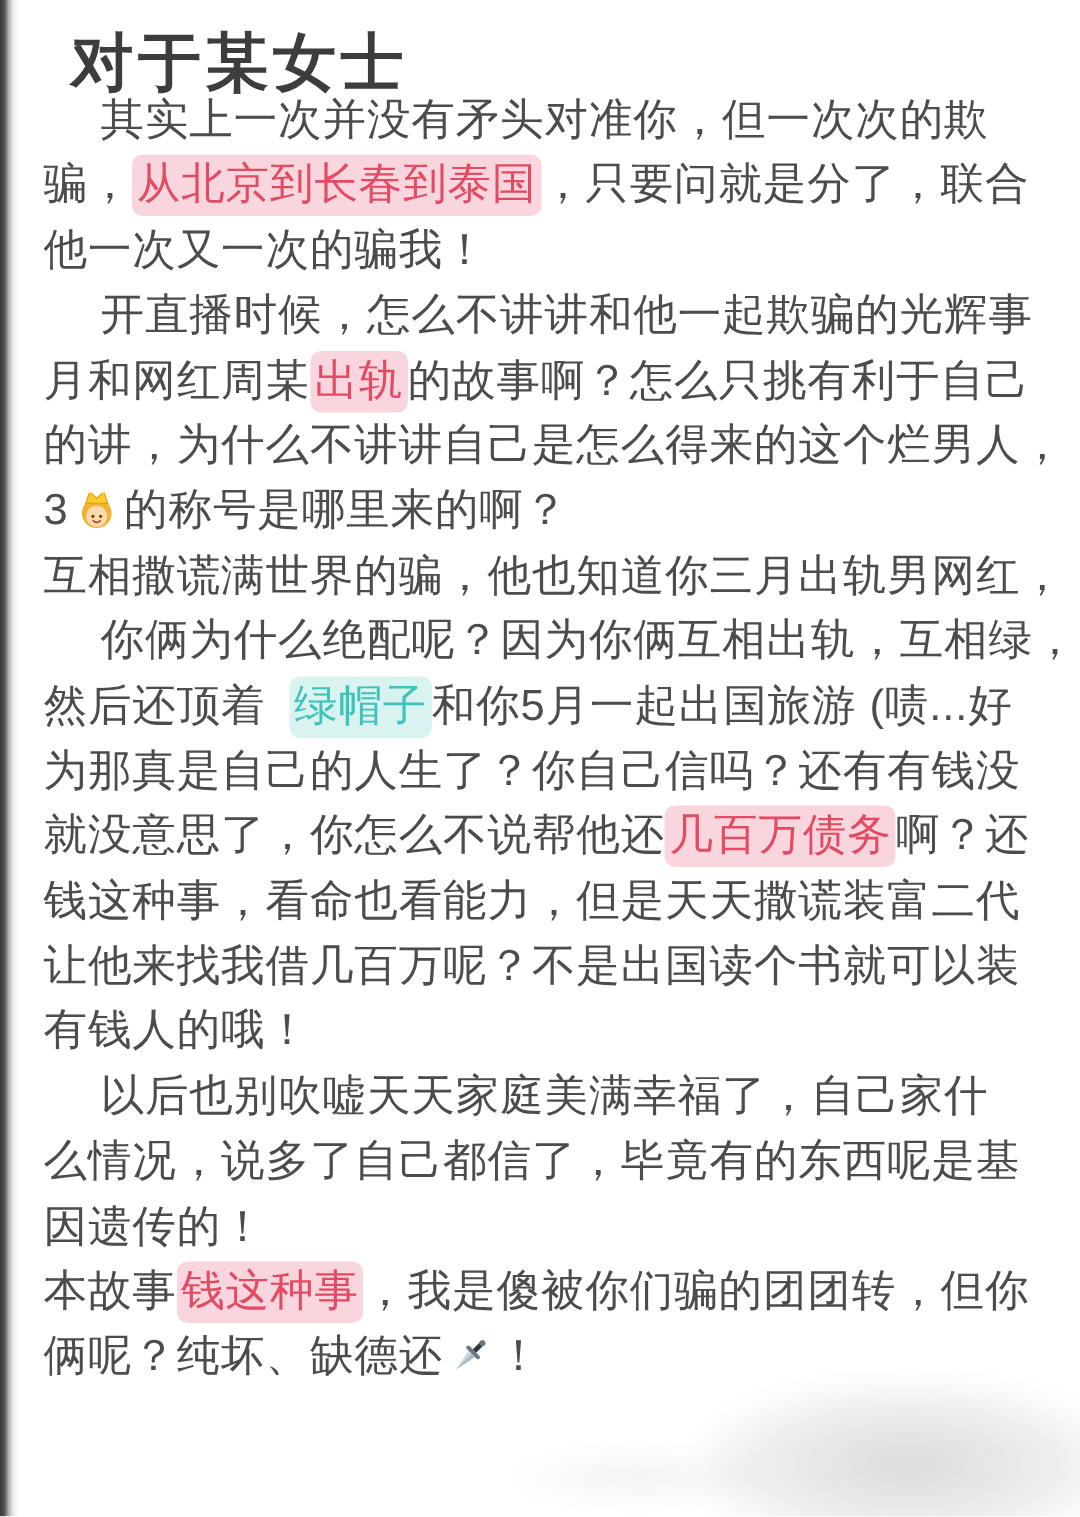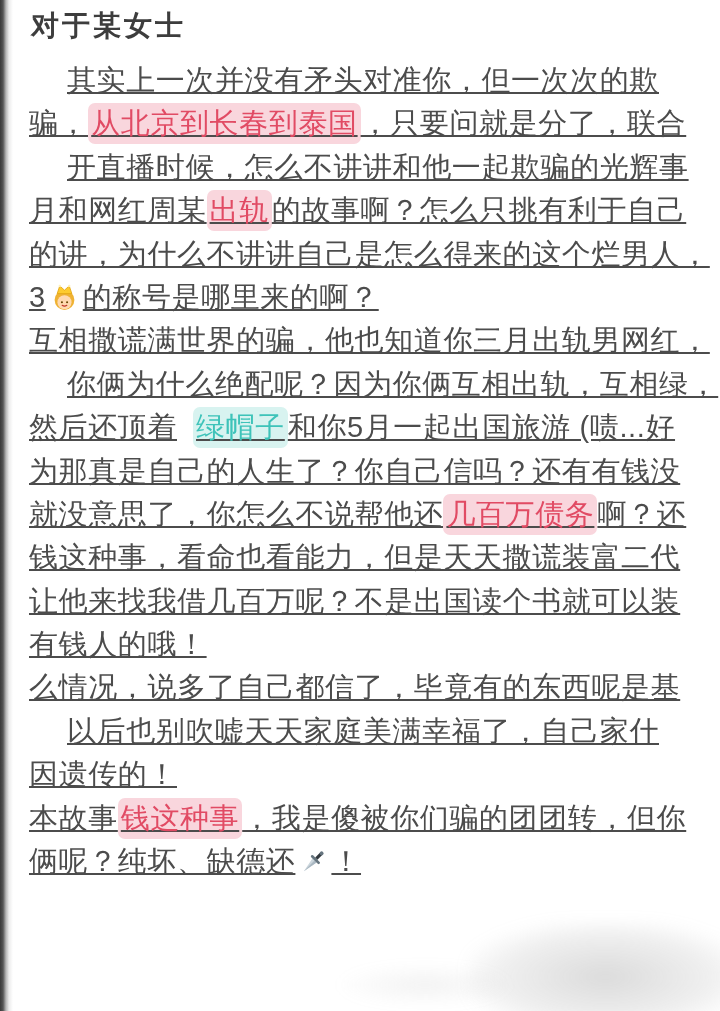--- a/index.html
+++ b/index.html
@@ -26,39 +26,39 @@
       rgba(95,95,95,0.45) 6px,
       rgba(150,150,150,0.18) 9px,
       rgba(255,255,255,0) 13px);
     filter: blur(0.5px);
     z-index: 5;
   }
   .title {
     position: absolute;
     left: 31px;
     top: 0px;
-    margin: 0;
-    font-size: 28px;
+    margin: 16px;
+    font-size: 42px;
     line-height: 52px;
     font-weight: 700;
     letter-spacing: 3px;
     color: var(--title-text, #3d3d3d);
     z-index: 2;
   }
   .body {
     position: absolute;
     left: 29px;
     top: 59px;
     width: 665px;
     font-size: 29px;
     letter-spacing: 0.6px;
     color: var(--body-text, #4c4c4c);
     z-index: 2;
   }
-  .paragraph { margin: 0; text-decoration: underline; }
+  .paragraph { margin: 0; }
   .line {
     height: 43.4px;
     line-height: 43.4px;
     white-space: nowrap;
   }
   .line.indent { text-indent: 38px; }
   .hl {
     border-radius: 7px;
     padding: 4px 3px 5px 3px;
   }
@@ -105,20 +105,21 @@
 </head>
 <body>
 
 <div class="page">
   <div class="left-edge"></div>
   <h1 class="title">对于某女士</h1>
   <div class="body">
       <div class="paragraph">
         <div class="line indent"><span>其实上一次并没有矛头对准你，但一次次的欺</span></div>
         <div class="line"><span>骗，</span><span class="hl hl-pink">从北京到长春到泰国</span><span>，只要问就是分了，联合</span></div>
+        <div class="line"><span>他一次又一次的骗我！</span></div>
       </div>
       <div class="paragraph">
         <div class="line indent"><span>开直播时候，怎么不讲讲和他一起欺骗的光辉事</span></div>
         <div class="line"><span>月和网红周某</span><span class="hl hl-pink">出轨</span><span>的故事啊？怎么只挑有利于自己</span></div>
         <div class="line"><span>的讲，为什么不讲讲自己是怎么得来的这个烂男人，</span></div>
         <div class="line"><span>3</span><span class="emoji"><svg width="31" height="31" viewBox="0 0 36 36">
               <circle cx="18" cy="21" r="11.5" fill="#efb233"></circle>
               <circle cx="18" cy="23.5" r="8.2" fill="#ffd9b0"></circle>
               <polygon points="9.5,13.5 12.5,4.5 18,9.5 23.5,4.5 26.5,13.5" fill="#fdcb2e" stroke="#e2a414" stroke-width="1"></polygon>
               <circle cx="12.5" cy="4.5" r="1.4" fill="#fff1b8"></circle>
@@ -132,22 +133,22 @@
         <div class="line"><span>互相撒谎满世界的骗，他也知道你三月出轨男网红，</span></div>
         <div class="line indent"><span>你俩为什么绝配呢？因为你俩互相出轨，互相绿，</span></div>
         <div class="line"><span>然后还顶着</span><span class="hl hl-cyan">绿帽子</span><span>和你5月一起出国旅游 (啧...好</span></div>
         <div class="line"><span>为那真是自己的人生了？你自己信吗？还有有钱没</span></div>
         <div class="line"><span>就没意思了，你怎么不说帮他还</span><span class="hl hl-pink">几百万债务</span><span>啊？还</span></div>
         <div class="line"><span>钱这种事，看命也看能力，但是天天撒谎装富二代</span></div>
         <div class="line"><span>让他来找我借几百万呢？不是出国读个书就可以装</span></div>
         <div class="line"><span>有钱人的哦！</span></div>
       </div>
       <div class="paragraph">
+        <div class="line indent"><span>以后也别吹嘘天天家庭美满幸福了，自己家什</span></div>
         <div class="line"><span>么情况，说多了自己都信了，毕竟有的东西呢是基</span></div>
-        <div class="line indent"><span>以后也别吹嘘天天家庭美满幸福了，自己家什</span></div>
         <div class="line"><span>因遗传的！</span></div>
       </div>
       <div class="paragraph">
         <div class="line"><span>本故事</span><span class="hl hl-pink">钱这种事</span><span>，我是傻被你们骗的团团转，但你</span></div>
         <div class="line"><span>俩呢？纯坏、缺德还</span><span class="emoji"><svg width="30" height="30" viewBox="0 0 36 36">
               <g transform="rotate(-135 18 18)">
                 <polygon points="18,2.5 21.5,20.5 14.5,20.5" fill="#ccd6dd"></polygon>
                 <polygon points="18,2.5 18,20.5 14.5,20.5" fill="#aab8c2"></polygon>
                 <rect x="11" y="20.5" width="14" height="3.2" rx="1.4" fill="#66757f"></rect>
                 <rect x="16.1" y="23.7" width="3.8" height="8" fill="#31373d"></rect>

